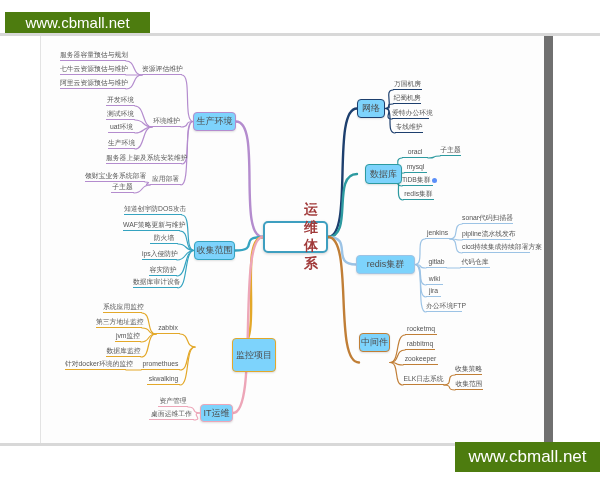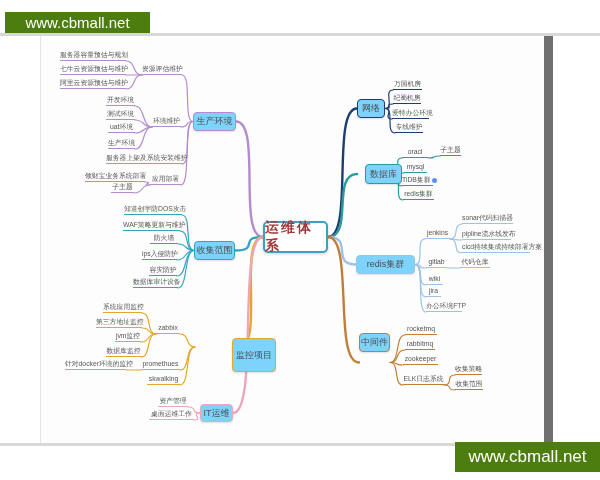--- a/index.html
+++ b/index.html
@@ -105,21 +105,21 @@
     <path d="M415,264.5 C425,264.5 416,312 426,312" fill="none" stroke="#9cc3e5" stroke-width="1.2" stroke-linecap="round"></path>
     <path d="M328,237 C354,237 333,362.5 359,362.5" fill="none" stroke="#c07e36" stroke-width="2.4" stroke-linecap="round"></path>
     <path d="M390,362.5 C400,362.5 395,335 405,335" fill="none" stroke="#c07e36" stroke-width="1.2" stroke-linecap="round"></path>
     <path d="M390,362.5 C400,362.5 395,350 405,350" fill="none" stroke="#c07e36" stroke-width="1.2" stroke-linecap="round"></path>
     <path d="M390,362.5 C400,362.5 393,365 403,365" fill="none" stroke="#c07e36" stroke-width="1.2" stroke-linecap="round"></path>
     <path d="M390,362.5 C400,362.5 393,385 403,385" fill="none" stroke="#c07e36" stroke-width="1.2" stroke-linecap="round"></path>
     <path d="M444,385 C454,385 445,375 455,375" fill="none" stroke="#c07e36" stroke-width="1.2" stroke-linecap="round"></path>
     <path d="M444,385 C454,385 445,390 455,390" fill="none" stroke="#c07e36" stroke-width="1.2" stroke-linecap="round"></path>
   </svg>
 <div id="node-layer">
-    <div class="root-topic" style="left: 263px; top: 221px; width: 65px; height: 32px; border-color: rgb(62, 159, 192); color: rgb(161, 59, 59);">运维体系</div>
+    <div class="root-topic" style="left: 263px; top: 221px; width: 65px; height: 32px; border-color: rgb(62, 159, 192); color: rgb(161, 59, 59); padding-left: 39px;">运维体系</div>
     <div class="branch-topic" style="left: 193px; top: 112px; width: 43px; height: 19px; border-color: rgb(180, 140, 206);">生产环境</div>
     <div class="sub-topic" style="left: 142px; top: 64px; width: 40px; border-bottom-color: rgb(180, 140, 206);">资源评估维护</div>
     <div class="sub-topic" style="left: 60px; top: 50px; width: 66px; border-bottom-color: rgb(180, 140, 206);">服务器容量预估与规划</div>
     <div class="sub-topic" style="left: 60px; top: 64px; width: 66px; border-bottom-color: rgb(180, 140, 206);">七牛云资源预估与维护</div>
     <div class="sub-topic" style="left: 60px; top: 78px; width: 66px; border-bottom-color: rgb(180, 140, 206);">阿里云资源预估与维护</div>
     <div class="sub-topic" style="left: 152px; top: 116px; width: 29px; border-bottom-color: rgb(180, 140, 206);">环境维护</div>
     <div class="sub-topic" style="left: 106px; top: 95px; width: 29px; border-bottom-color: rgb(180, 140, 206);">开发环境</div>
     <div class="sub-topic" style="left: 106px; top: 109px; width: 29px; border-bottom-color: rgb(180, 140, 206);">测试环境</div>
     <div class="sub-topic" style="left: 108px; top: 122px; width: 27px; border-bottom-color: rgb(180, 140, 206);">uat环境</div>
     <div class="sub-topic" style="left: 108px; top: 138px; width: 27px; border-bottom-color: rgb(180, 140, 206);">生产环境</div>

